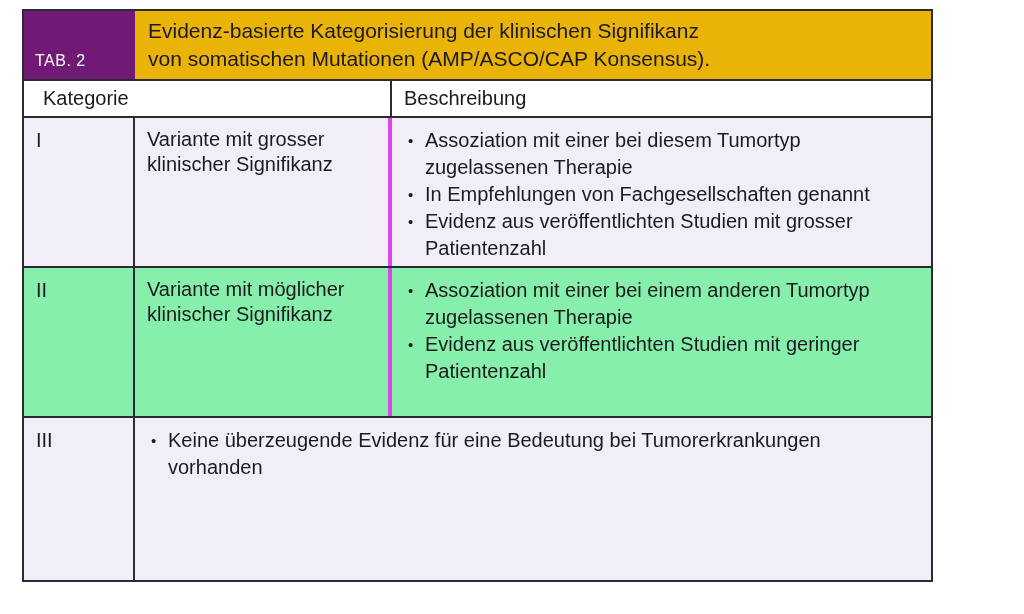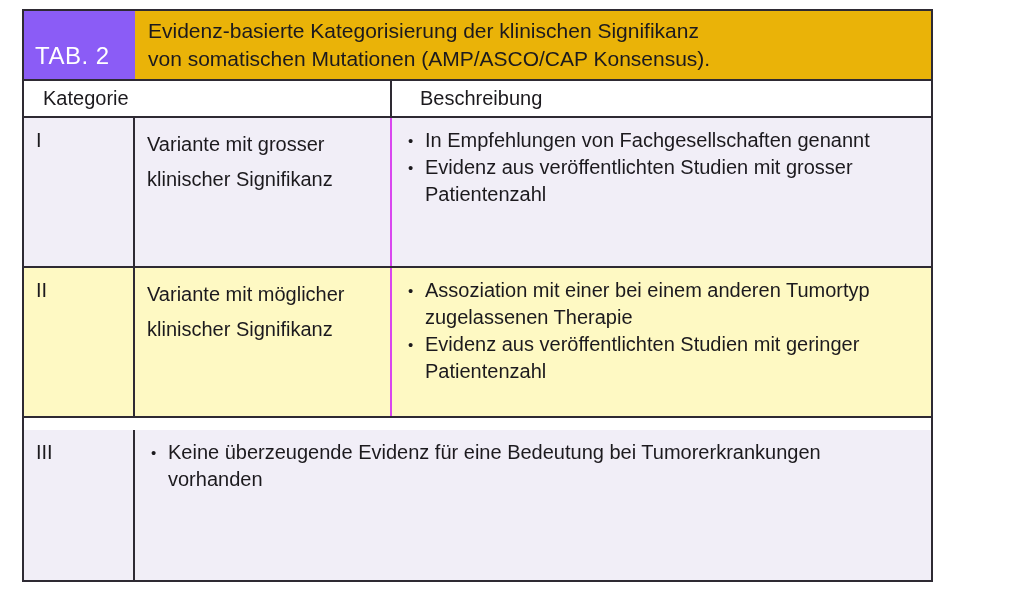--- a/index.html
+++ b/index.html
@@ -14,61 +14,61 @@
     width: 911px; height: 573px;
     border: 2px solid #2e2a33;
     display: flex; flex-direction: column;
     background: #ffffff;
   }
 
   
   .band { display: flex; height: 70px; flex: 0 0 70px; border-bottom: 2px solid #2e2a33; }
   .band-tag {
     width: 111px; flex: 0 0 111px;
-    background: #8b5cf6;
+    background: #701a75;
     color: #ffffff;
     display: flex; flex-direction: column; justify-content: flex-end;
     padding: 0 15px 9px 11px;
-    font-size: 24px; letter-spacing: 0.5px;
+    font-size: 16px; letter-spacing: 0.5px;
   }
   .band-title {
     flex: 1;
     background: #eab308;
     display: flex; align-items: center;
     padding-left: 13px;
     font-size: 21px; line-height: 28px;
     white-space: pre-line;
   }
 
   
   .thead { display: flex; height: 37px; flex: 0 0 37px; background: #ffffff; border-bottom: 2px solid #2e2a33; }
   .th { display: flex; align-items: center; font-size: 20px; }
   .th-kat { width: 368px; flex: 0 0 368px; border-right: 2px solid #2e2a33; padding-left: 19px; }
-  .th-besch { flex: 1; padding-left: 28px; }
+  .th-besch { flex: 1; padding-left: 12px; }
 
   
   .row { display: flex; border-bottom: 2px solid #2e2a33; }
   .row:last-child { border-bottom: none; flex: 1 1 auto; }
   .row-1 { height: 150px; flex: 0 0 150px; }
   .row-2 { height: 150px; flex: 0 0 150px; }
-  .row-3 { height: 68px;  flex: 0 0 68px; margin-top: 12px; }
+  .row-3 { height: 68px;  flex: 0 0 68px; }
   .row-light  { background: #f1eef7; }
-  .row-shaded { background: #fef9c3; }
+  .row-shaded { background: #86efac; }
 
   .c1 {
     width: 111px; flex: 0 0 111px;
     border-right: 2px solid #2e2a33;
     padding: 9px 6px 0 12px;
     font-size: 20px; line-height: 27px;
   }
   .c2 {
     width: 257px; flex: 0 0 257px;
-    border-right: 2px solid #d946ef;
+    border-right: 4px solid #d946ef;
     padding: 9px 10px 0 12px;
-    font-size: 20px; line-height: 35px;
+    font-size: 20px; line-height: 25px;
     white-space: pre-line;
   }
   .c3 { flex: 1; padding: 9px 20px 0 12px; }
 
   .c3 ul { list-style: none; }
   .c3 li {
     position: relative;
     padding-left: 21px;
     font-size: 20px; line-height: 27px;
   }
@@ -95,20 +95,21 @@
       <div class="th th-kat">Kategorie</div>
       <div class="th th-besch">Beschreibung</div>
     </div>
 
     <div class="row row-1 row-light">
       <div class="c1">I</div>
       <div class="c2">Variante mit grosser
 klinischer Signifikanz</div>
       <div class="c3">
         <ul>
+          <li>Assoziation mit einer bei diesem Tumortyp zugelassenen Therapie</li>
           <li>In Empfehlungen von Fachgesellschaften genannt</li>
           <li>Evidenz aus veröffentlichten Studien mit grosser Patientenzahl</li>
         </ul>
       </div>
     </div>
 
     <div class="row row-2 row-shaded">
       <div class="c1">II</div>
       <div class="c2">Variante mit möglicher
 klinischer Signifikanz</div>

